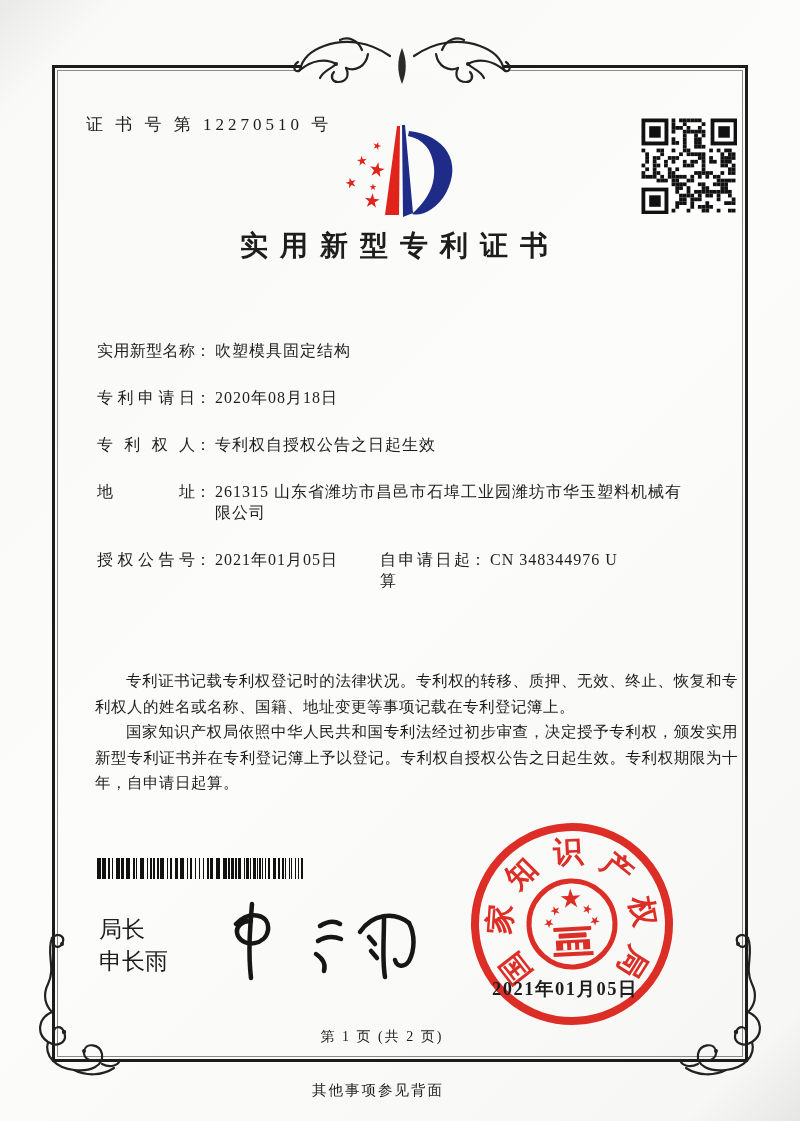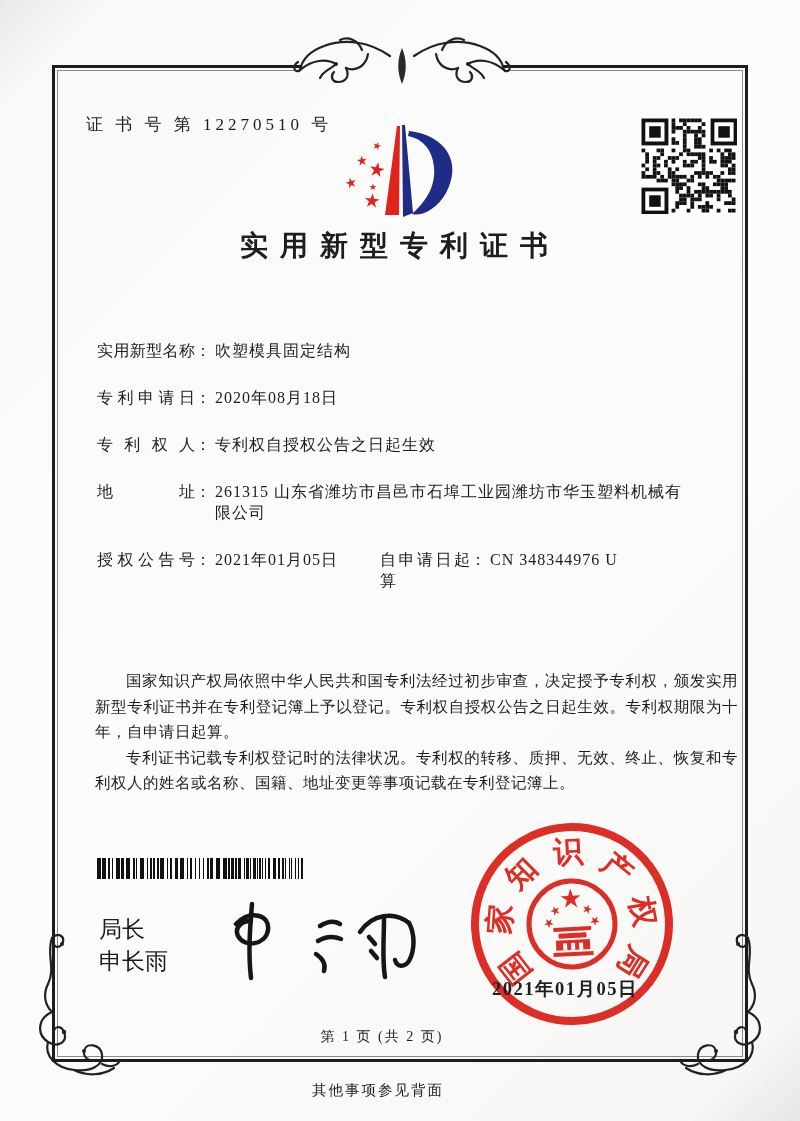--- a/index.html
+++ b/index.html
@@ -357,22 +357,22 @@
         <span class="val">2021年01月05日</span>
       </div>
       <div class="g2">
         <span class="lbl" style="width:90px;">自申请日起算</span><span class="colon">：</span>
         <span class="val">CN 348344976 U</span>
       </div>
     </div>
   </div>
 
   <div class="paras">
+    <p>专利证书记载专利权登记时的法律状况。专利权的转移、质押、无效、终止、恢复和专利权人的姓名或名称、国籍、地址变更等事项记载在专利登记簿上。</p>
     <p>国家知识产权局依照中华人民共和国专利法经过初步审查，决定授予专利权，颁发实用新型专利证书并在专利登记簿上予以登记。专利权自授权公告之日起生效。专利权期限为十年，自申请日起算。</p>
-    <p>专利证书记载专利权登记时的法律状况。专利权的转移、质押、无效、终止、恢复和专利权人的姓名或名称、国籍、地址变更等事项记载在专利登记簿上。</p>
   </div>
 
   <svg class="barcode" width="212" height="21" viewBox="0 0 212 21">
     <g id="bar-mods" fill="#111">
         <rect x="0" y="0" width="4" height="21"></rect>
         <rect x="5" y="0" width="4" height="21"></rect>
         <rect x="11" y="0" width="2" height="21"></rect>
         <rect x="15" y="0" width="1" height="21"></rect>
         <rect x="19" y="0" width="4" height="21"></rect>
         <rect x="24" y="0" width="3" height="21"></rect>

